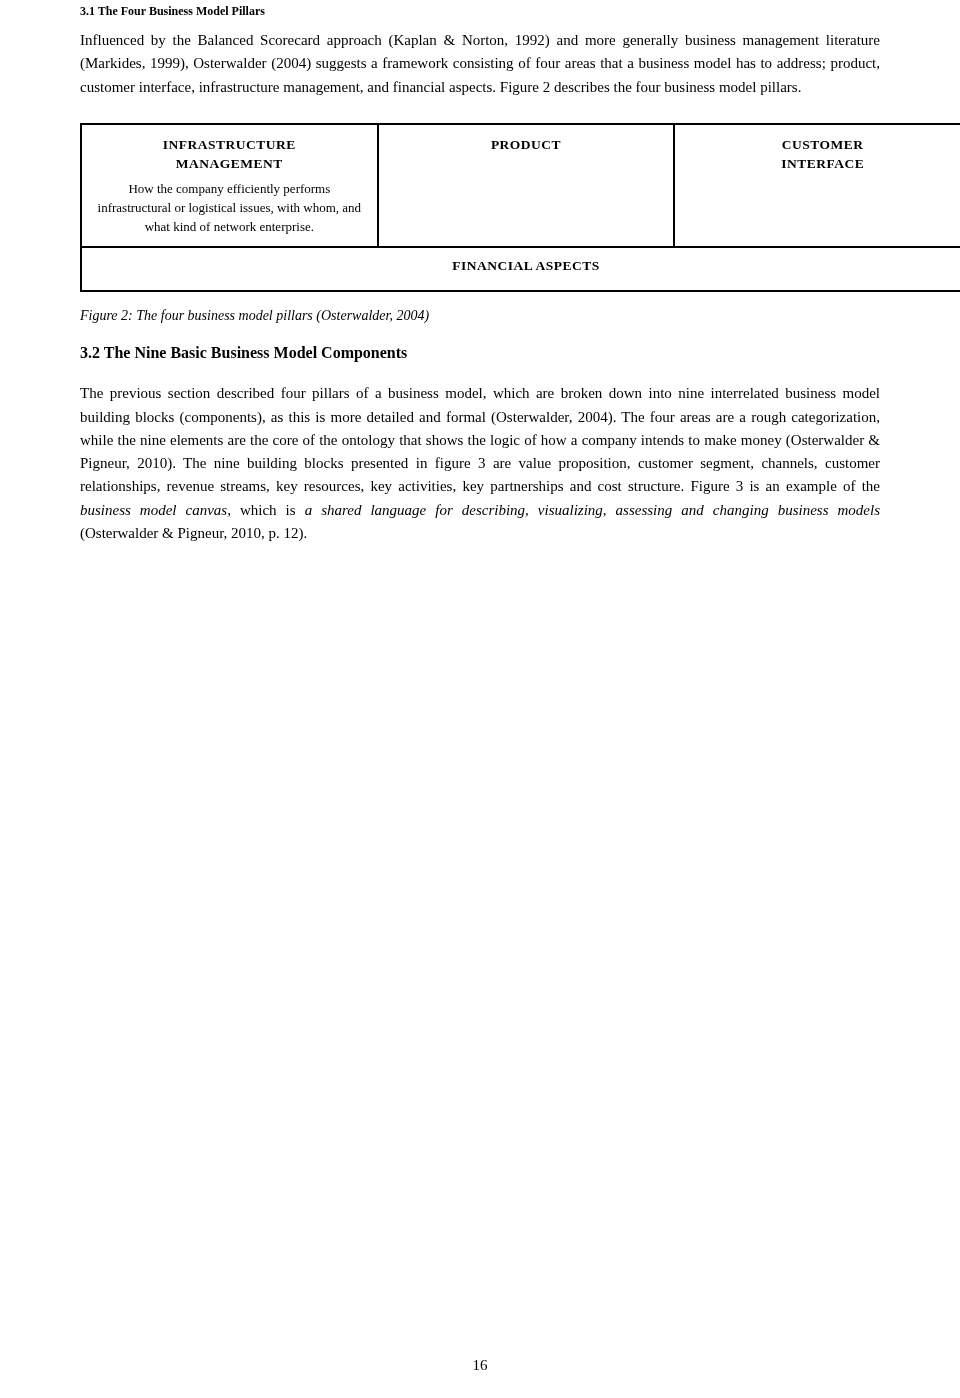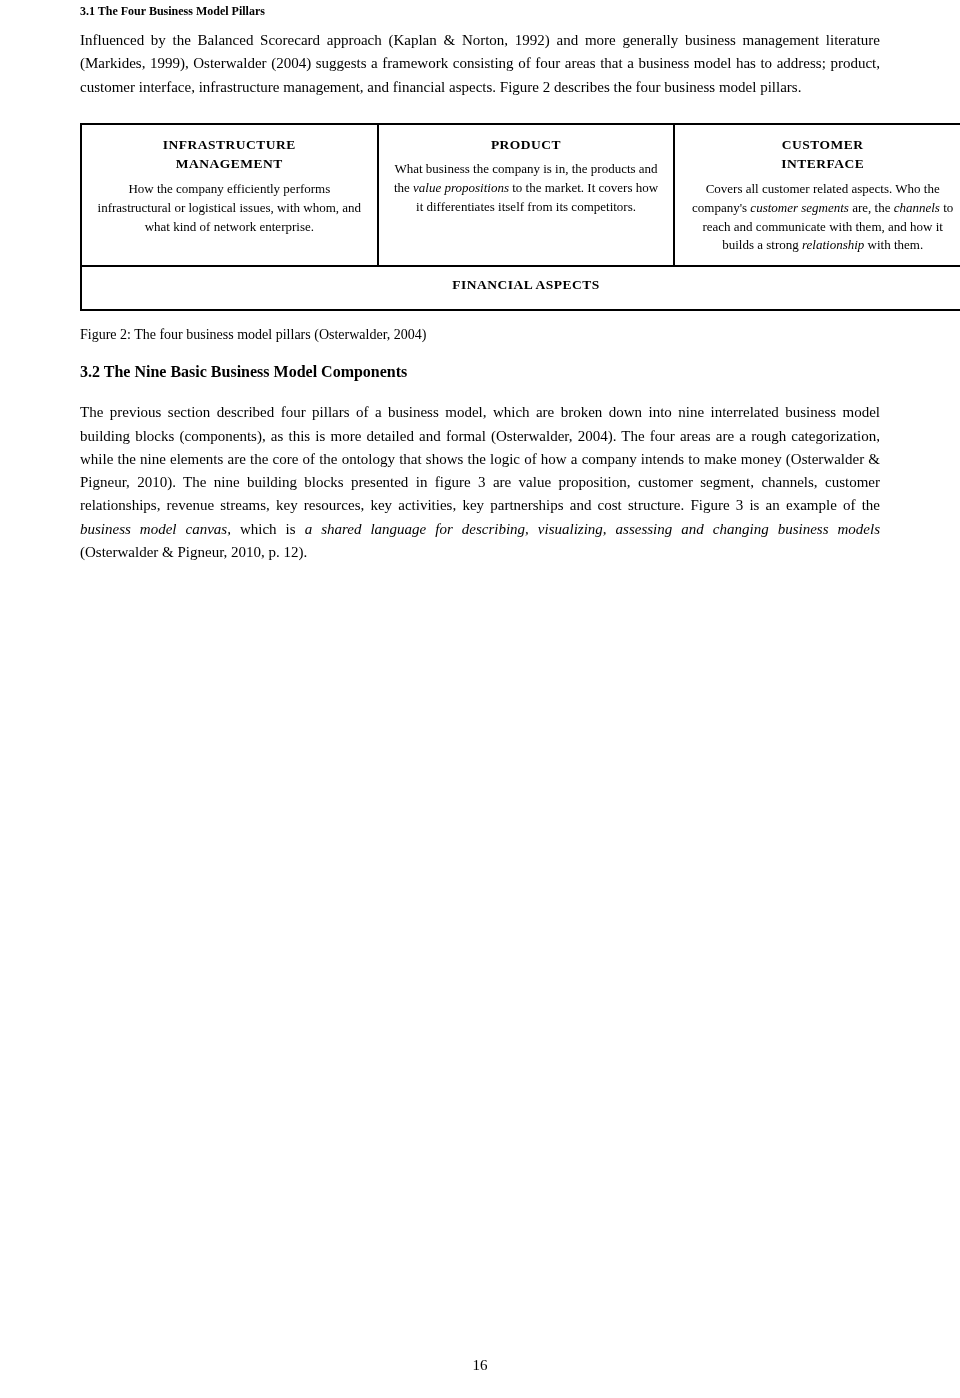--- a/index.html
+++ b/index.html
@@ -82,20 +82,21 @@
       margin-bottom: 6px;
     }
 
     .fig-bottom-body {
       font-size: 13px;
       line-height: 1.45;
     }
 
     .figure-caption {
       font-size: 14px;
+      font-style: italic;
       margin-bottom: 20px;
       margin-top: 4px;
     }
 
     .section-heading-2 {
       font-size: 16px;
       font-weight: bold;
       margin-top: 8px;
       margin-bottom: 20px;
     }
@@ -121,30 +122,24 @@
 
     <div class="fig-cell">
       <div class="fig-cell-header">INFRASTRUCTURE<br>MANAGEMENT</div>
       <div class="fig-cell-body">
         How the company efficiently performs infrastructural or logistical issues, with whom, and what kind of network enterprise.
       </div>
     </div>
 
     <div class="fig-cell">
       <div class="fig-cell-header">PRODUCT</div>
-      <div class="fig-cell-body">
-        What business the company is in, the products and the <em>value propositions</em> to the market. It covers how it differentiates itself from its competitors.
-      </div>
     </div>
 
     <div class="fig-cell">
       <div class="fig-cell-header">CUSTOMER<br>INTERFACE</div>
-      <div class="fig-cell-body">
-        Covers all customer related aspects. Who the company's <em>customer segments</em> are, the <em>channels</em> to reach and communicate with them, and how it builds a strong <em>relationship</em> with them.
-      </div>
     </div>
 
   </div>
 
   <div class="figure-bottom-row">
     <div class="fig-bottom-header">FINANCIAL ASPECTS</div>
   </div>
 </div>
 
 <p class="figure-caption">Figure 2: The four business model pillars (Osterwalder, 2004)</p>

